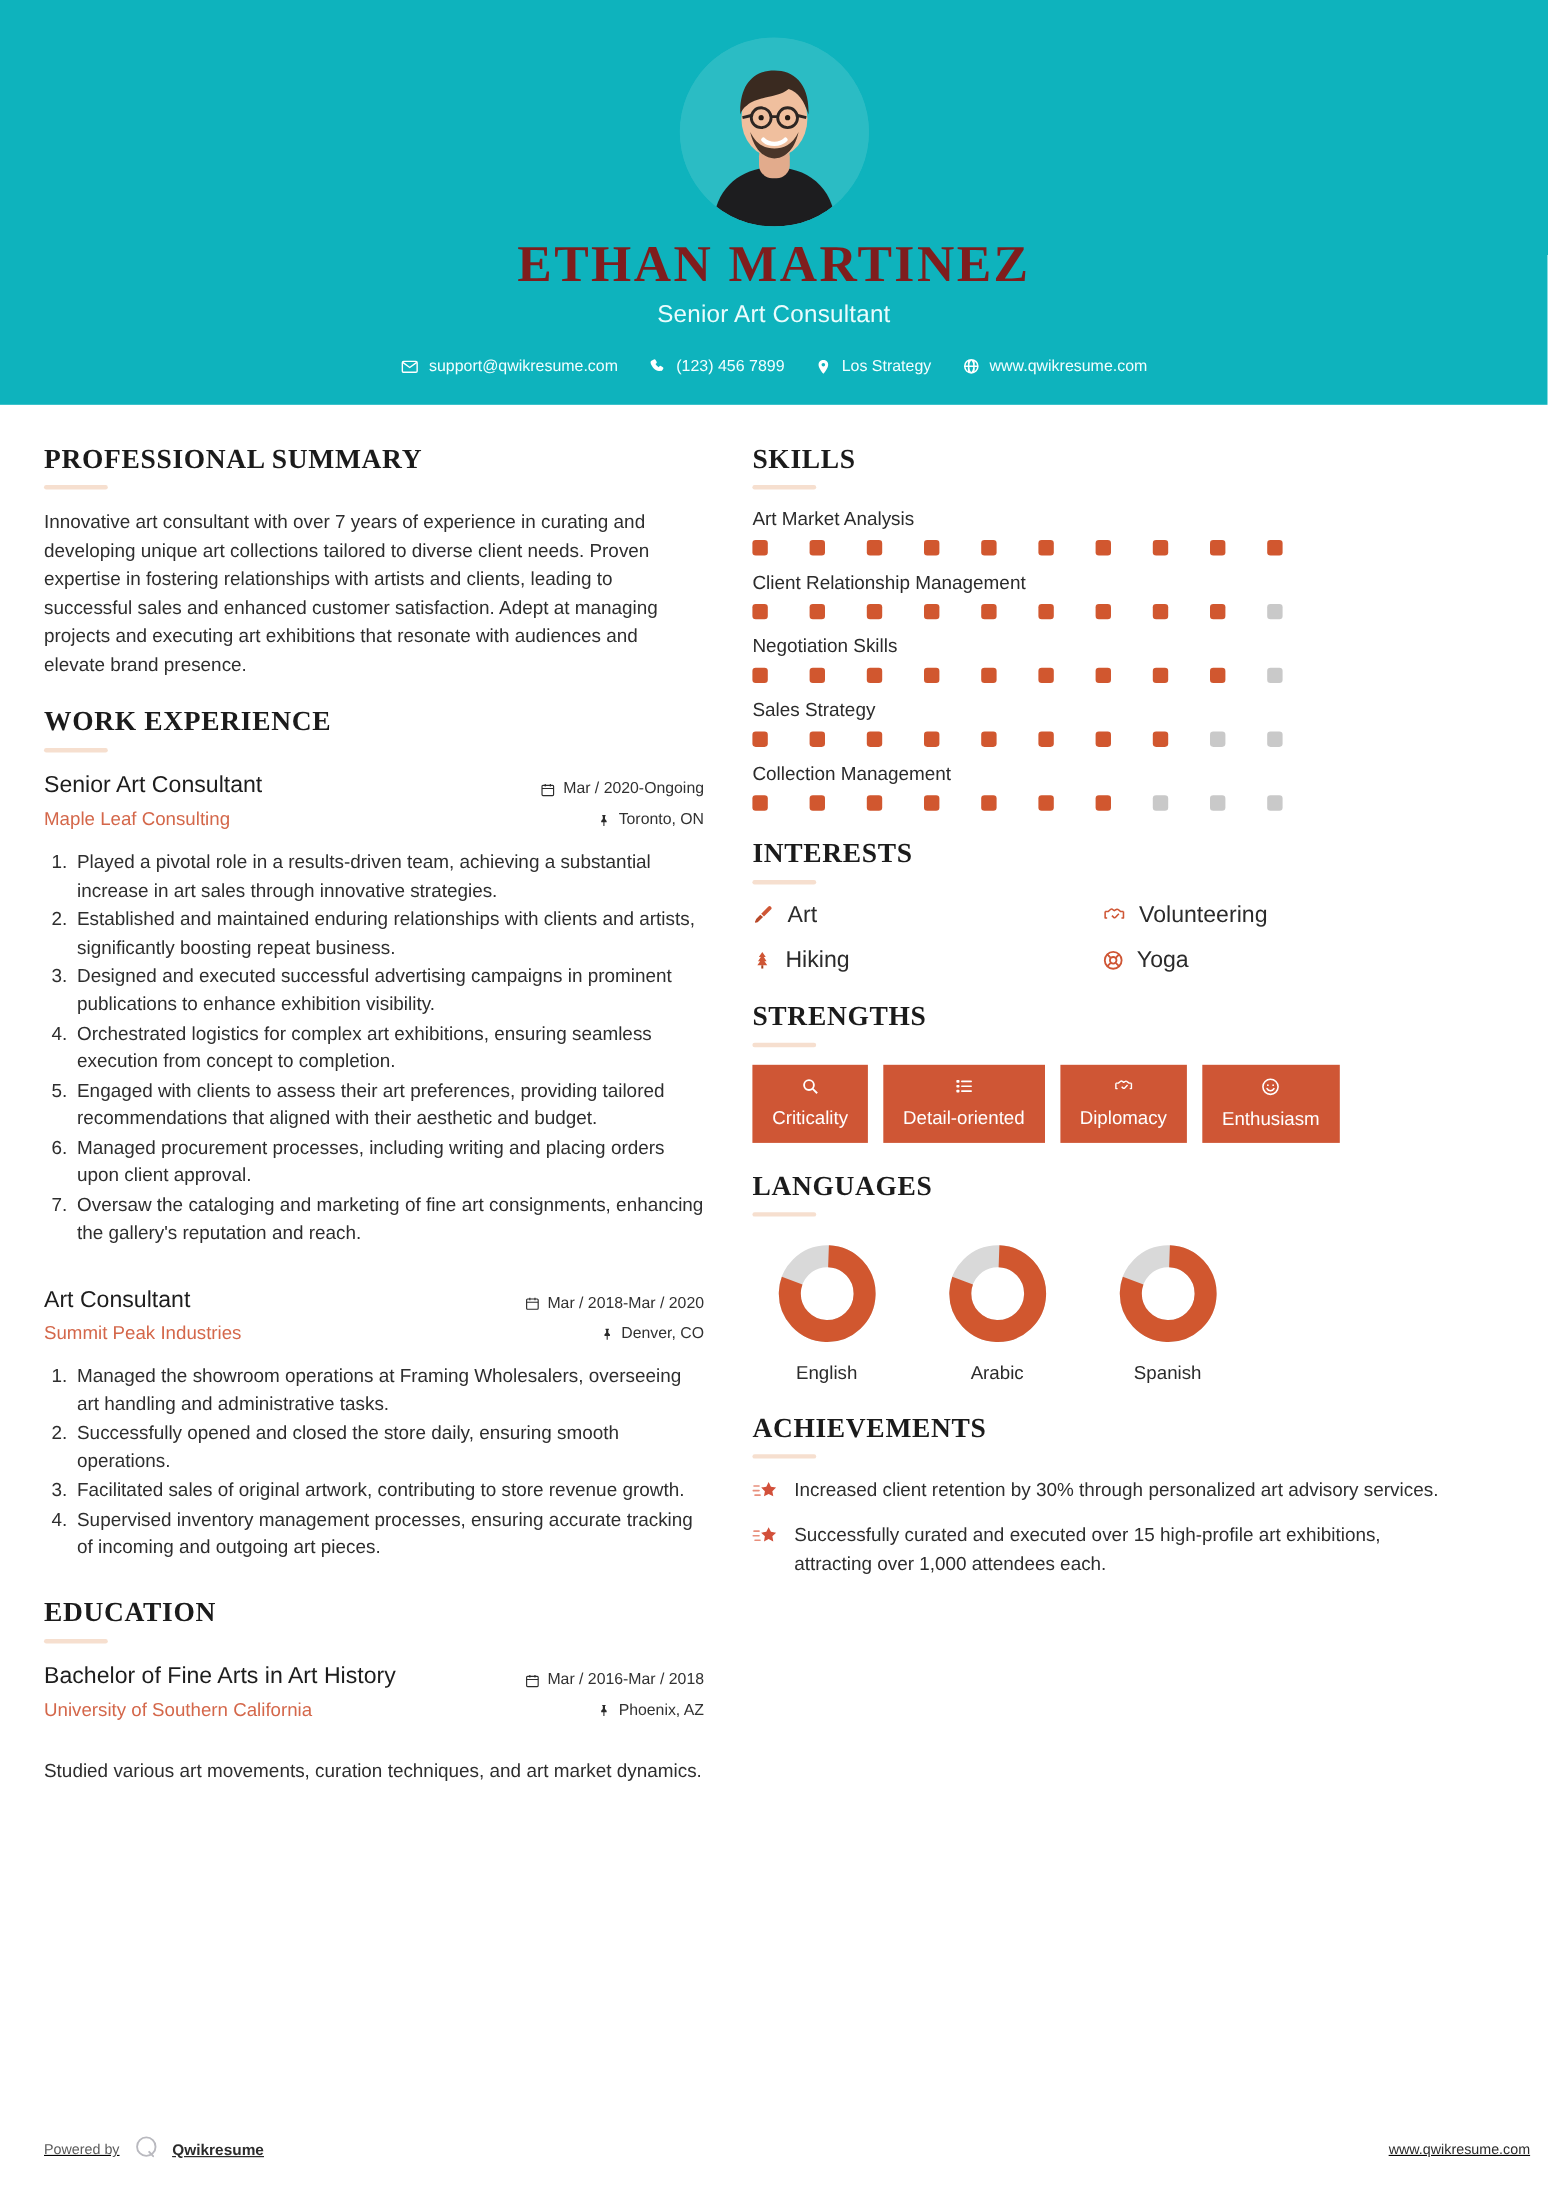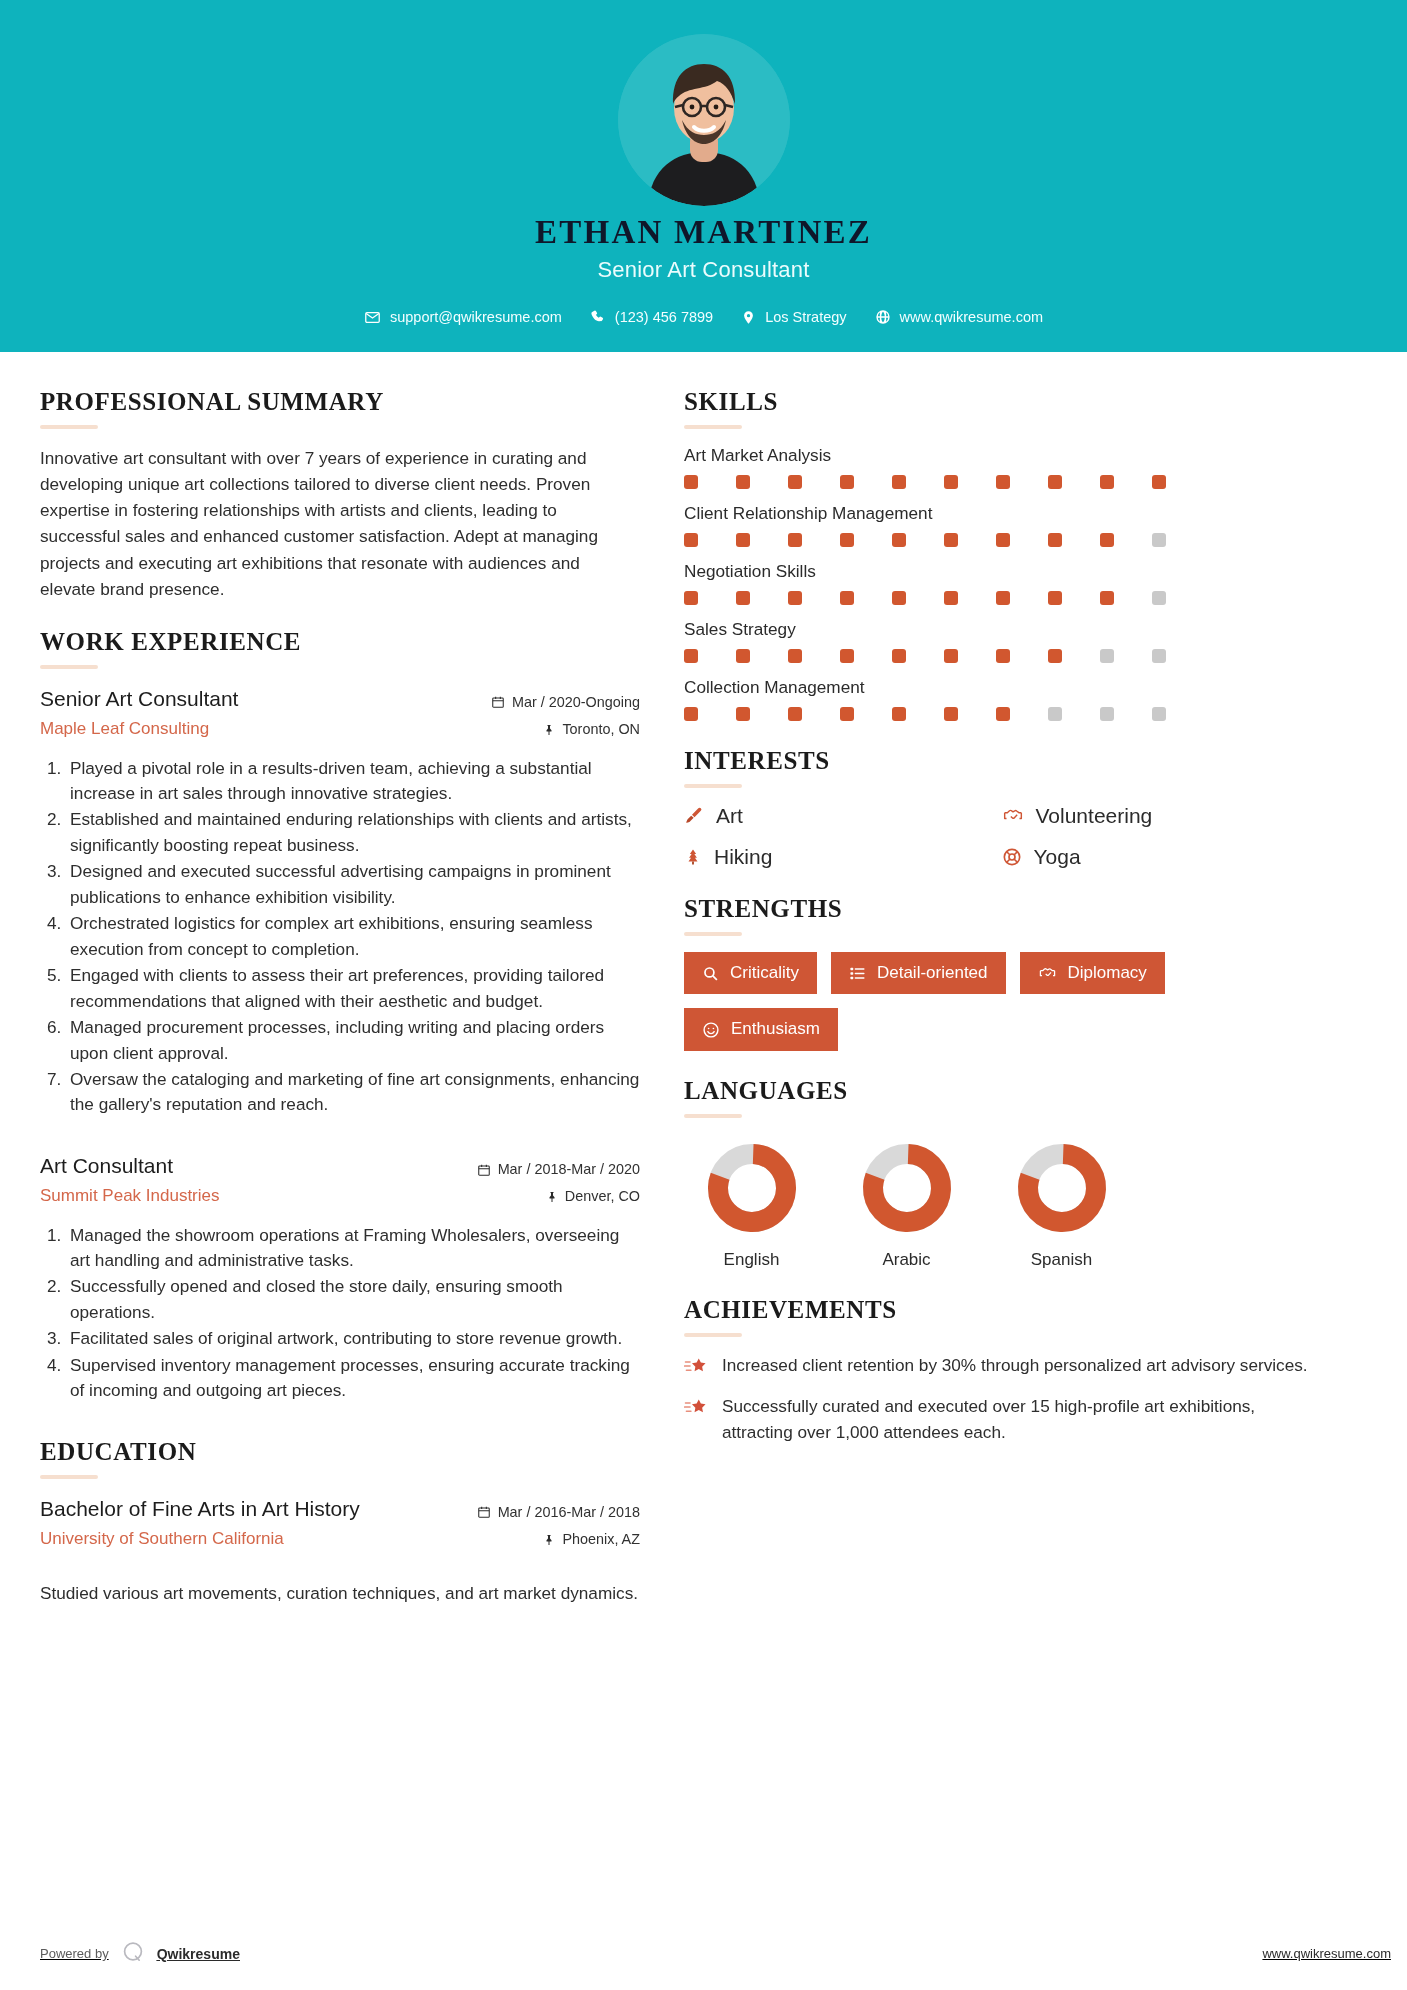--- a/index.html
+++ b/index.html
@@ -31,24 +31,24 @@
     border-radius: 50%;
     background: #2bbcc4;
     overflow: hidden;
     position: relative;
   }
   .avatar-svg { display:block; width:172px; height:172px; }
 
   .full-name {
     font-family: "Liberation Serif", serif;
     font-weight: bold;
-    font-size: 33px;
+    font-size: 47px;
     letter-spacing: 2.2px;
     line-height: 1.12;
-    color: #0f172a;
+    color: #7f1d1d;
     margin-top: 4px;
   }
   .job-title {
     font-size: 22px;
     font-weight: 400;
     color: #eafcfd;
     margin-top: 6px;
     letter-spacing: .2px;
   }
   .contact-row {
@@ -199,20 +199,21 @@
   }
   .strength {
     background: #cf5635;
     color: #ffffff;
     font-size: 17px;
     padding: 11px 18px;
     display: inline-flex;
     align-items: center;
     gap: 11px;
     line-height: 1.2;
+    flex-direction: column;
   }
   .strength svg { display:block; flex:0 0 auto; }
 
   
   .langs {
     display: flex;
     gap: 20px;
     padding-top: 6px;
   }
   .lang { width: 135px; text-align: center; }

